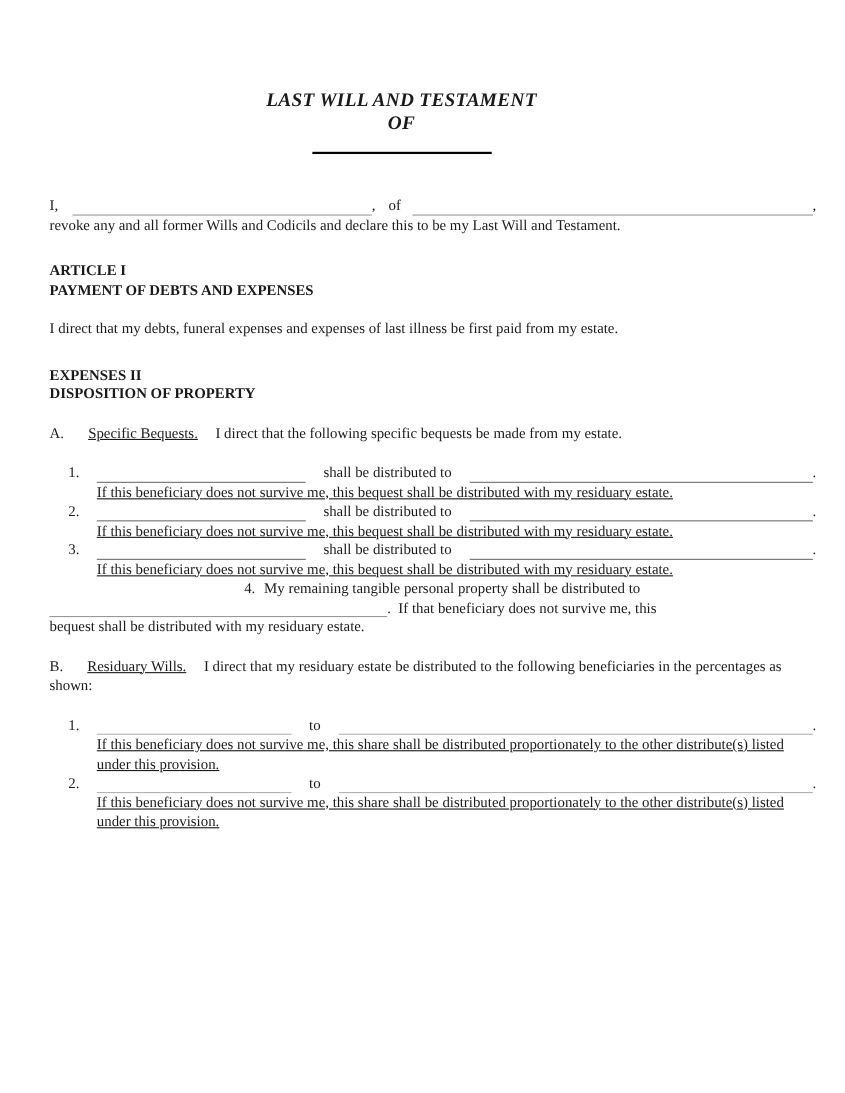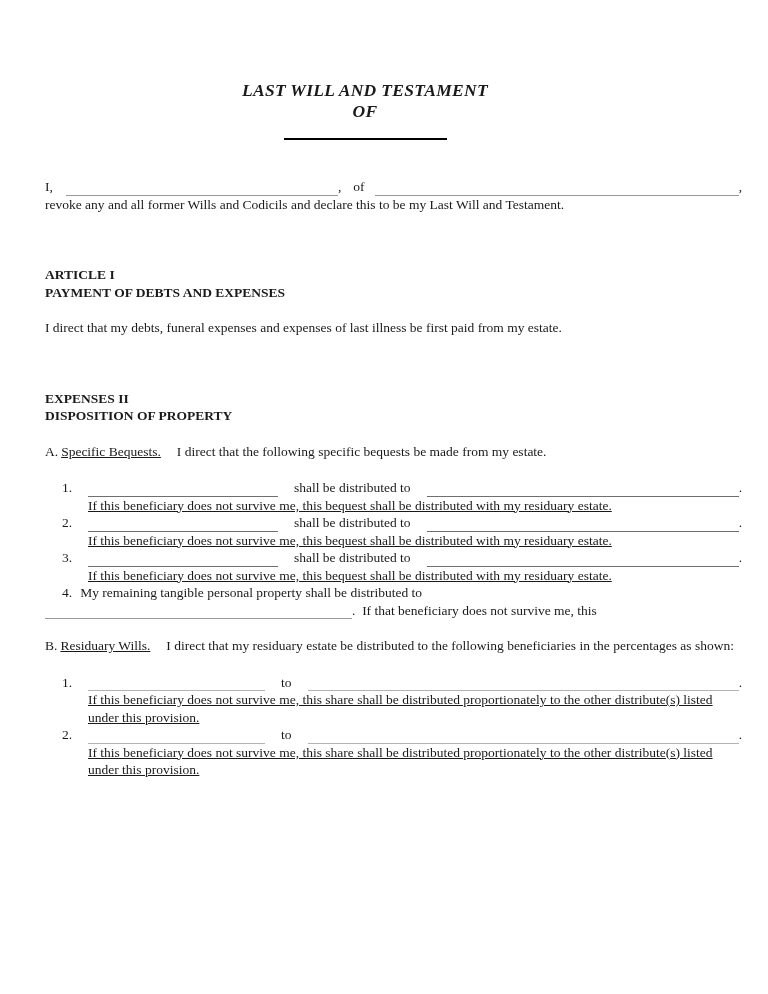--- a/index.html
+++ b/index.html
@@ -46,39 +46,39 @@
   .flexline .blank { flex: none; }
   .flexline .grow { flex: 1 1 auto; }
 
   
   .opening { margin-top: 38px; }
   .op-blank1 { width: 272px; margin-left: 13px; }
   .op-of { margin-left: 12px; }
   .op-blank2 { margin-left: 10px; }
 
   
-  .article-heading { margin-top: 53px; font-weight: bold; }
+  .article-heading { margin-top: 24px; font-weight: bold; }
   .article-body { margin-top: 18px; }
 
   
   .section-head { margin-top: 18px; }
-  .section-title { text-decoration: underline; margin-left: 3px; }
+  .section-title { text-decoration: underline; margin-left: 22px; }
   .section-intro { margin-left: 16px; }
 
   
   .items { margin-top: 19px; }
   .item-line1 { padding-left: 17px; }
   .num { width: 26px; flex: none; }
   .a-blank1 { width: 190px; }
   .b-blank1 { width: 177px; }
   .mid { margin: 0 16px; white-space: nowrap; }
   .note { padding-left: 43px; text-decoration: underline; }
 
   
-  .item4-line1 { padding-left: 17px; }
+  .item4-line1 { padding-left: 17px; text-align: center; }
   .num4 { margin-right: 8px; }
   .item4-blank { width: 307px; }
   .after-blank { white-space: pre-wrap; }
 </style>
 </head>
 <body>
 
 <div class="page">
 
   <div class="title-block">
@@ -150,20 +150,21 @@
     </div>
 
     <div>
       <div class="item4-line1">
         <span class="num4">4.</span><span>My remaining tangible personal property shall be distributed to</span>
       </div>
       <div class="flexline">
         <span class="blank item4-blank"></span>
         <span class="after-blank">.  If that beneficiary does not survive me, this</span>
       </div>
+      <div>bequest shall be distributed with my residuary estate.</div>
     </div>
 
   </div>
 
   <div class="section-head">
     <span>B.</span><span class="section-title">Residuary Wills.</span><span class="section-intro">I direct that my residuary estate be distributed to the following beneficiaries in the percentages as shown:</span>
   </div>
 
   <div class="items">
 

